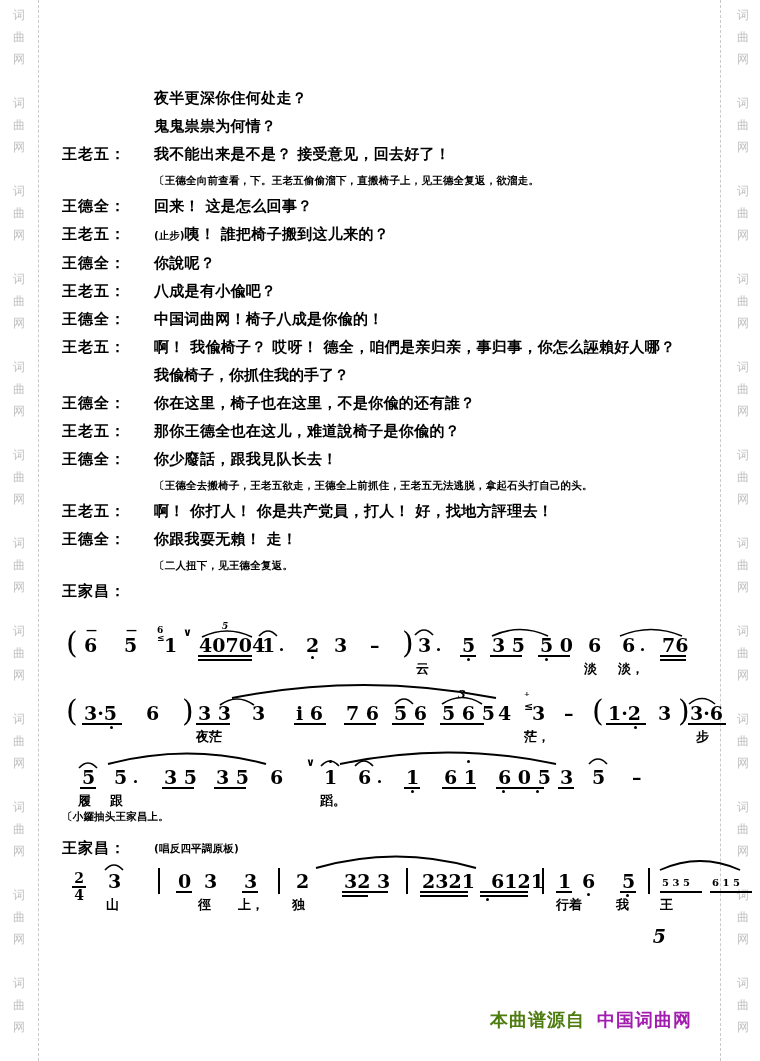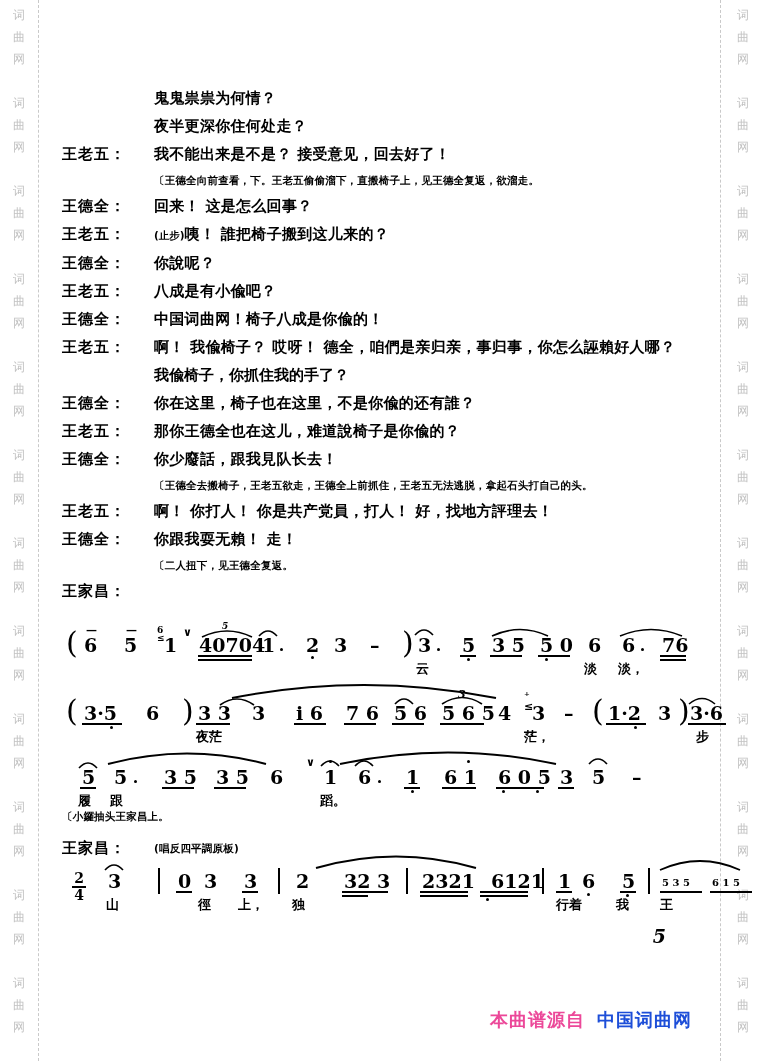--- a/index.html
+++ b/index.html
@@ -376,26 +376,26 @@
 
 </div>
   </div>
 
   <div id="content">
 
     <div style="position:absolute; left:0; top:88px; width:636px;">
 
       <div class="dlg-row">
         <div class="dlg-speaker"></div>
+        <div class="dlg-line">夜半更深你住何处走？</div>
+      </div>
+
+      <div class="dlg-row">
+        <div class="dlg-speaker"></div>
         <div class="dlg-line">鬼鬼祟祟为何情？</div>
-      </div>
-
-      <div class="dlg-row">
-        <div class="dlg-speaker"></div>
-        <div class="dlg-line">夜半更深你住何处走？</div>
       </div>
 
       <div class="dlg-row">
         <div class="dlg-speaker">王老五：</div>
         <div class="dlg-line">我不能出来是不是？ 接受意见，回去好了！</div>
       </div>
 
       <div class="stage-dir">〔王德全向前查看，下。王老五偷偷溜下，直搬椅子上，见王德全复返，欲溜走。</div>
 
       <div class="dlg-row">
@@ -737,17 +737,17 @@
       <span class="lyr" style="left:598px; top:36px;">王</span>
 
       <span class="note sm" style="left:650px; top:11px;">6 1 5</span>
       <div class="ubar" style="left:648px; top:29px; width:42px;"></div>
 
     </div>
 
     <div class="page-num">5</div>
 
     <div class="footer">
-      <span class="f-black" style="color: #ec4899;">本曲谱源自</span><span class="f-pink" style="color: #1d4ed8;">中国词曲网</span>
+      <span class="f-black" style="color: #4d7c0f;">本曲谱源自</span><span class="f-pink" style="color: #a21caf;">中国词曲网</span>
     </div>
 
   </div>
 </div>
 
 </body></html>

